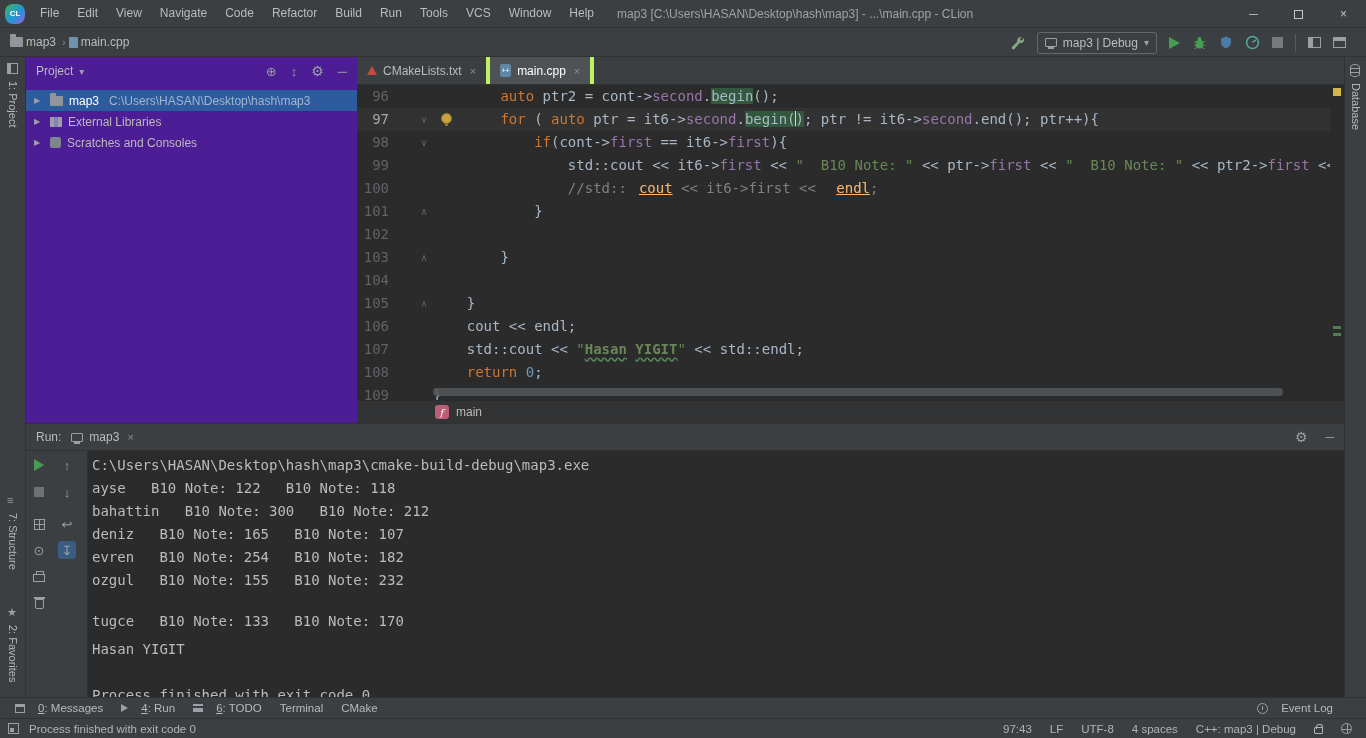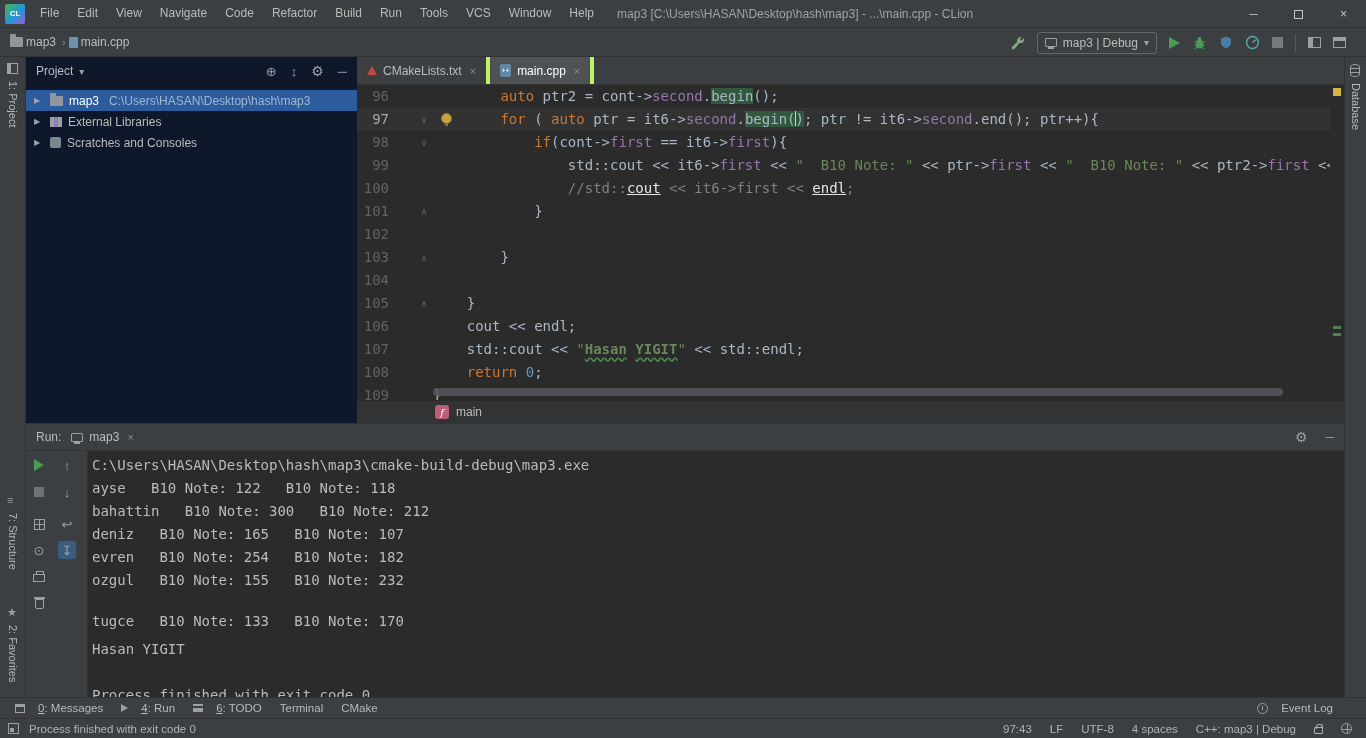--- a/index.html
+++ b/index.html
@@ -5,21 +5,21 @@
   * { box-sizing: border-box; margin: 0; padding: 0; }
   html,body { width:1366px; height:738px; }
   body {
     position:relative; background:#2b2b2b; overflow:hidden;
     font-family:"Liberation Sans","DejaVu Sans",sans-serif; font-size:12px; color:#bbbbbb;
   }
   .mono { font-family:"DejaVu Sans Mono",monospace; }
 
   
   #titlebar { position:absolute; left:0; top:0; width:1366px; height:28px; background:#3c3f41; display:flex; align-items:center; border-bottom:1px solid #323232; }
-  .logo { width:20px; height:20px; margin:0 6px 0 5px; border-radius:2px; background:linear-gradient(135deg,#40b454,#2196d8 55%,#a05ad0); color:#fff; font-size:8px; font-weight:bold; display:flex; align-items:center; justify-content:center; }
+  .logo { width:20px; height:20px; margin:0 6px 0 5px; border-radius:8px; background:linear-gradient(135deg,#40b454,#2196d8 55%,#a05ad0); color:#fff; font-size:8px; font-weight:bold; display:flex; align-items:center; justify-content:center; }
   .menu-item { padding:0 9px; line-height:27px; color:#bbbbbb; }
   .win-title { margin-left:14px; color:#9fa3a6; white-space:nowrap; }
   .win-btns { position:absolute; right:0; top:0; display:flex; height:28px; }
   .win-btn { width:45px; height:28px; display:flex; align-items:center; justify-content:center; color:#c3c6c8; font-size:12px; }
   .max-glyph { width:9px; height:9px; border:1px solid #c3c6c8; }
 
   
   #navbar { position:absolute; left:0; top:28px; width:1366px; height:29px; background:#3c3f41; border-bottom:1px solid #323232; display:flex; align-items:center; padding-left:10px; }
   .crumb { color:#bbbbbb; margin:0 3px; }
   .crumb-sep { color:#8a8e91; margin:0 3px; font-size:11px; }
@@ -44,21 +44,21 @@
   #stripe-right { position:absolute; left:1344px; top:57px; width:22px; height:640px; background:#3c3f41; border-left:1px solid #323232; }
   .vlabel { writing-mode:vertical-rl; color:#b4b8ba; font-size:11px; position:absolute; white-space:nowrap; }
   .i-tw { width:11px; height:11px; border:1px solid #9aa0a6; position:absolute; }
   .i-tw::before { content:""; position:absolute; left:0; top:0; width:3px; height:100%; background:#9aa0a6; }
   .stripe-glyph { position:absolute; color:#9aa0a6; font-size:11px; line-height:1; }
   .i-db { width:10px; height:13px; border:1px solid #9aa0a6; border-radius:5px/3px; position:absolute; }
   .i-db::before { content:""; position:absolute; left:0; top:3px; width:100%; height:1px; background:#9aa0a6; }
   .i-db::after { content:""; position:absolute; left:0; top:7px; width:100%; height:1px; background:#9aa0a6; }
 
   
-  #project-panel { position:absolute; left:26px; top:57px; width:331px; height:366px; background:#0f172a; }
+  #project-panel { position:absolute; left:26px; top:57px; width:331px; height:366px; background:#4c1d95; }
   .pp-header { height:28px; display:flex; align-items:center; padding:0 10px; gap:6px; }
   .pp-title { color:#bbbbbb; }
   .pp-icons { margin-left:auto; display:flex; gap:14px; color:#9aa0a6; font-size:13px; align-items:center; }
   #tree { padding-top:5px; }
   .tree-row { height:21px; display:flex; align-items:center; padding-left:8px; gap:6px; white-space:nowrap; }
   .tree-row.sel { background:#2d5c9e; }
   .tree-row.sel .tree-label { color:#ffffff; }
   .tree-arrow { color:#9aa0a6; font-size:8px; width:10px; }
   .tree-label { color:#bbbbbb; }
   .tree-path { color:#9fb6cf; margin-left:4px; }
@@ -76,21 +76,21 @@
   .fi-cpp::after { content:"++"; }
 
   #code-lines { position:absolute; left:0; top:28px; width:973px; height:315px; overflow:hidden; }
   .code-line { position:absolute; left:0; width:100%; height:23px; line-height:23px; font-family:"DejaVu Sans Mono",monospace; font-size:14px; white-space:pre; }
   .code-line.cur { background:#323232; }
   .ln { position:absolute; left:0; width:32px; text-align:right; color:#606366; }
   .cur .ln { color:#a9a9a9; }
   .fold { position:absolute; left:60px; width:14px; text-align:center; color:#606366; font-size:10px; }
   .code { position:absolute; left:76px; top:0; white-space:pre; }
   .k { color:#cc7832; } .d { color:#a9b7c6; } .f { color:#9876aa; } .s { color:#6a8759; } .n { color:#6897bb; } .c { color:#808080; }
-  .cu { color:#e5e5e5; text-decoration:underline; }
+  .cu { color:#fdba74; text-decoration:underline;margin-left:12px; }
   .w { text-decoration-line:underline; text-decoration-style:wavy; text-decoration-color:#549159; text-underline-offset:3px;font-weight:bold; }
   .hl { background:#32593d; }
   .caret { display:inline-block; width:2px; height:15px; background:#d4d4d4; vertical-align:-2px; margin:0 -1px; }
   .bulb { position:absolute; left:84px; top:5px; width:11px; height:11px; border-radius:50%; background:#c9a23f; border:1px solid #8f772b; }
   .bulb::after { content:""; position:absolute; left:3px; bottom:-3px; width:3px; height:2px; background:#8f772b; }
   .hscroll { position:absolute; left:76px; top:331px; width:850px; height:8px; background:#55585a; border-radius:4px; opacity:.85; }
   .estripe { position:absolute; right:0; top:28px; width:14px; height:315px; background:#2b2b2b; }
   .mark-y { position:absolute; left:3px; top:3px; width:8px; height:8px; background:#d4b54a; }
   .mark-g1 { position:absolute; left:3px; top:241px; width:8px; height:3px; background:#4e8052; }
   .mark-g2 { position:absolute; left:3px; top:248px; width:8px; height:3px; background:#4e8052; }

